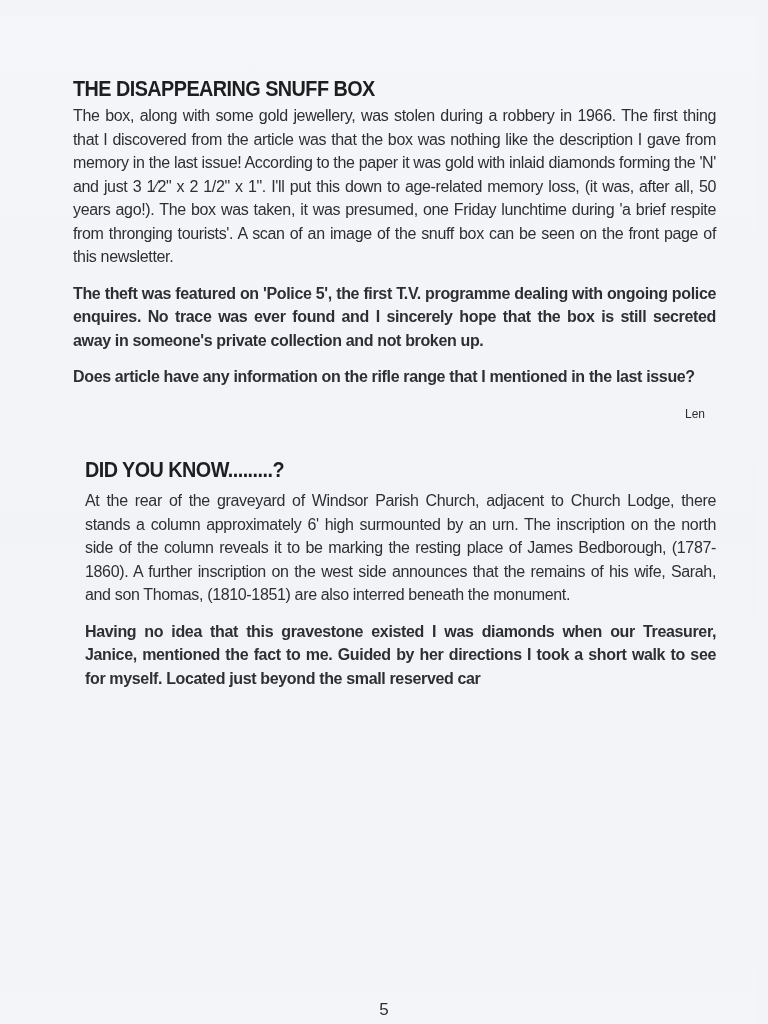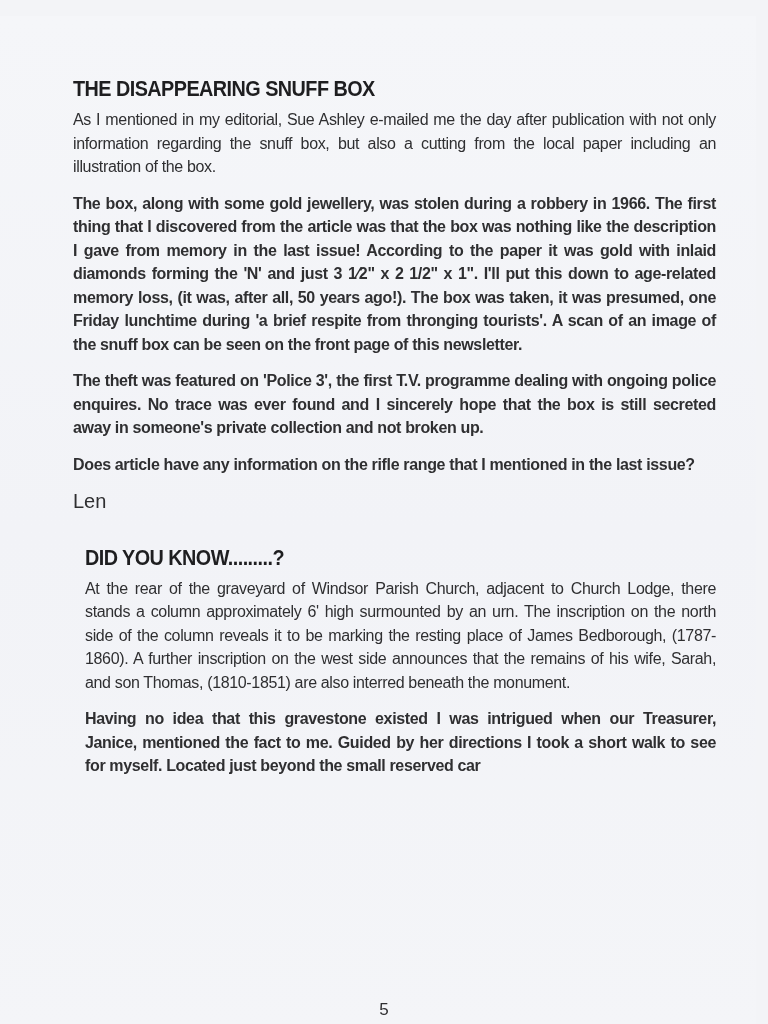--- a/index.html
+++ b/index.html
@@ -44,21 +44,22 @@
       font-size: 16px;
       line-height: 23.5px;
       letter-spacing: -0.35px;
       text-align: justify;
       color: #2f2f31;
     }
     p.para.first { margin-top: 4px; }
     p.para + p.para { margin-top: 13px; font-weight: bold; }
     p.signature {
       margin: 14px 9px 0 0;
-      font-size: 20px;
+      text-align: right;
+      font-size: 12px;
       line-height: 23.5px;
       color: #2f2f31;
       padding-right: 2px;
     }
     .section-2 { margin-top: 29px; margin-left: 12px; }
     .page-number {
       position: absolute;
       left: 0;
       width: 768px;
       top: 984px;
@@ -69,28 +70,27 @@
     }
   </style>
 </head>
 <body>
 
 <div class="page">
   <div class="content">
 
     <section>
       <h2 class="section-title">THE DISAPPEARING SNUFF BOX</h2>
-      <p class="para first">As I mentioned in my editorial, Sue Ashley e-mailed me the day after publication with not only information regarding the snuff box, but also a cutting from the local paper including an illustration of the box.</p>
       <p class="para">The box, along with some gold jewellery, was stolen during a robbery in 1966. The first thing that I discovered from the article was that the box was nothing like the description I gave from memory in the last issue! According to the paper it was gold with inlaid diamonds forming the 'N' and just 3 1⁄2" x 2 1/2" x 1". I'll put this down to age-related memory loss, (it was, after all, 50 years ago!). The box was taken, it was presumed, one Friday lunchtime during 'a brief respite from thronging tourists'. A scan of an image of the snuff box can be seen on the front page of this newsletter.</p>
-      <p class="para">The theft was featured on 'Police 3', the first T.V. programme dealing with ongoing police enquires. No trace was ever found and I sincerely hope that the box is still secreted away in someone's private collection and not broken up.</p>
+      <p class="para">The theft was featured on 'Police 5', the first T.V. programme dealing with ongoing police enquires. No trace was ever found and I sincerely hope that the box is still secreted away in someone's private collection and not broken up.</p>
       <p class="para">Does article have any information on the rifle range that I mentioned in the last issue?</p>
       <p class="signature">Len</p>
     </section>
 
     <section class="section-2">
       <h2 class="section-title">DID YOU KNOW.........?</h2>
       <p class="para first">At the rear of the graveyard of Windsor Parish Church, adjacent to Church Lodge, there stands a column approximately 6' high surmounted by an urn. The inscription on the north side of the column reveals it to be marking the resting place of James Bedborough, (1787-1860). A further inscription on the west side announces that the remains of his wife, Sarah, and son Thomas, (1810-1851) are also interred beneath the monument.</p>
-      <p class="para">Having no idea that this gravestone existed I was intrigued when our Treasurer, Janice, mentioned the fact to me. Guided by her directions I took a short walk to see for myself. Located just beyond the small reserved car</p>
+      <p class="para">Having no idea that this gravestone existed I was diamonds when our Treasurer, Janice, mentioned the fact to me. Guided by her directions I took a short walk to see for myself. Located just beyond the small reserved car</p>
     </section>
 
   </div>
   <div class="page-number">5</div>
 </div>
 
 </body></html>

